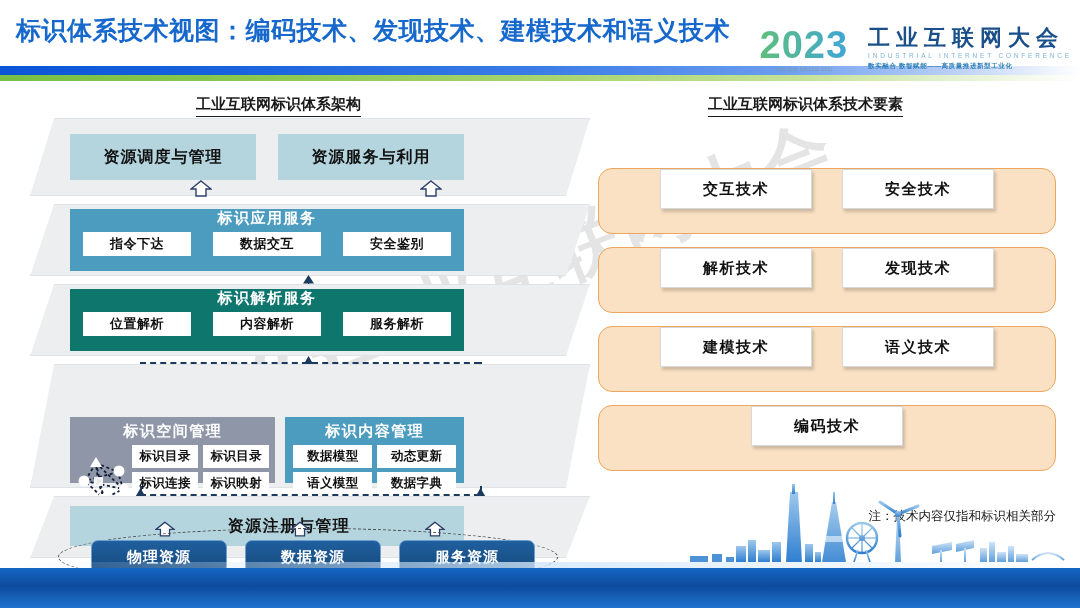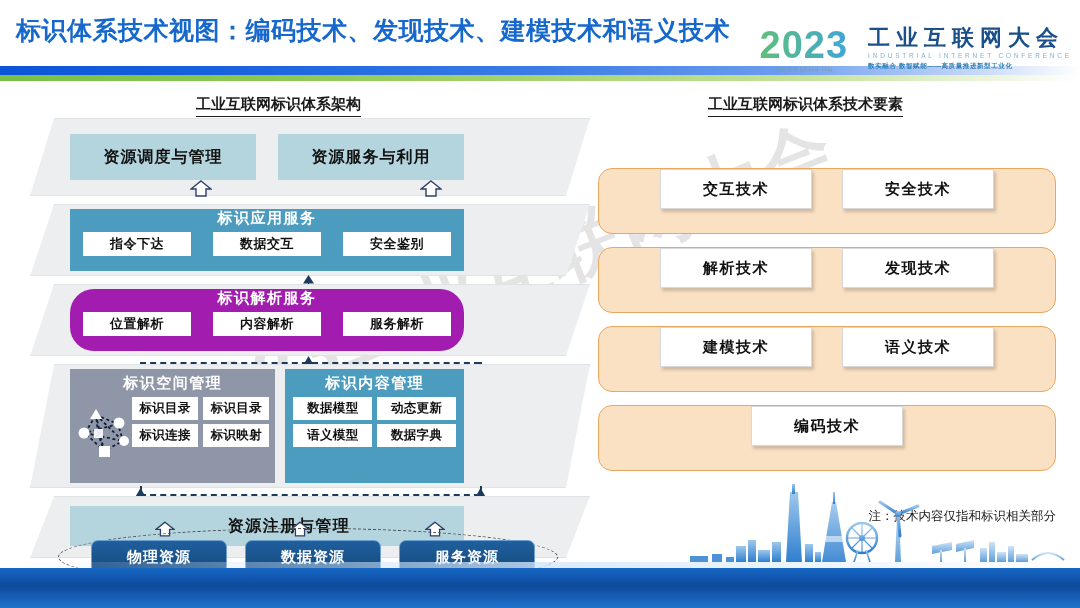--- a/index.html
+++ b/index.html
@@ -97,39 +97,39 @@
   .cap-box{
     flex:1; background:#b4d4de; display:flex; align-items:center; justify-content:center;
     font-size:16px; font-weight:700; color:#111; letter-spacing:1px;
   }
 
   
   #layer2{ top:86px; height:72px; }
   #layer2 .slab-inner{ top:5px; height:62px; background:#4c9cc0; }
   
   #layer3{ top:166px; height:72px; }
-  #layer3 .slab-inner{ top:5px; height:62px; background:#a21caf;border-radius:24px; }
+  #layer3 .slab-inner{ top:5px; height:62px; background:#0f766e; }
 
   .svc-title{
     text-align:center; font-size:15px; font-weight:700; color:#ffffff;
     letter-spacing:1.5px; 
   }
   .svc-chips{
     display:flex; justify-content:space-around; align-items:center;
     padding:4px 10px 0 10px; gap:16px;
   }
   .chip{
     background:#ffffff; color:#111; font-size:13px; font-weight:700;
     padding:3px 0; width:108px; text-align:center; letter-spacing:.5px;
   }
 
   
   #layer4{ top:246px; height:124px; }
   #layer4 .slab-inner{ top:5px; height:114px; display:flex; gap:10px; }
-  .mgmt{ position:relative; }
+  .mgmt{ position:relative;margin-top:48px; }
   .mgmt-left{ width:244px; background:#8e96a8; }
   .mgmt-right{ width:212px; background:#4c9cc0; }
   .mgmt-title{
     text-align:center; font-size:15px; font-weight:700; color:#ffffff;
     letter-spacing:1.5px; padding-top:5px;
   }
   .mgmt-grid{
     display:grid; grid-template-columns:1fr 1fr; gap:4px 5px;
     padding:4px 8px 0 8px;
   }

